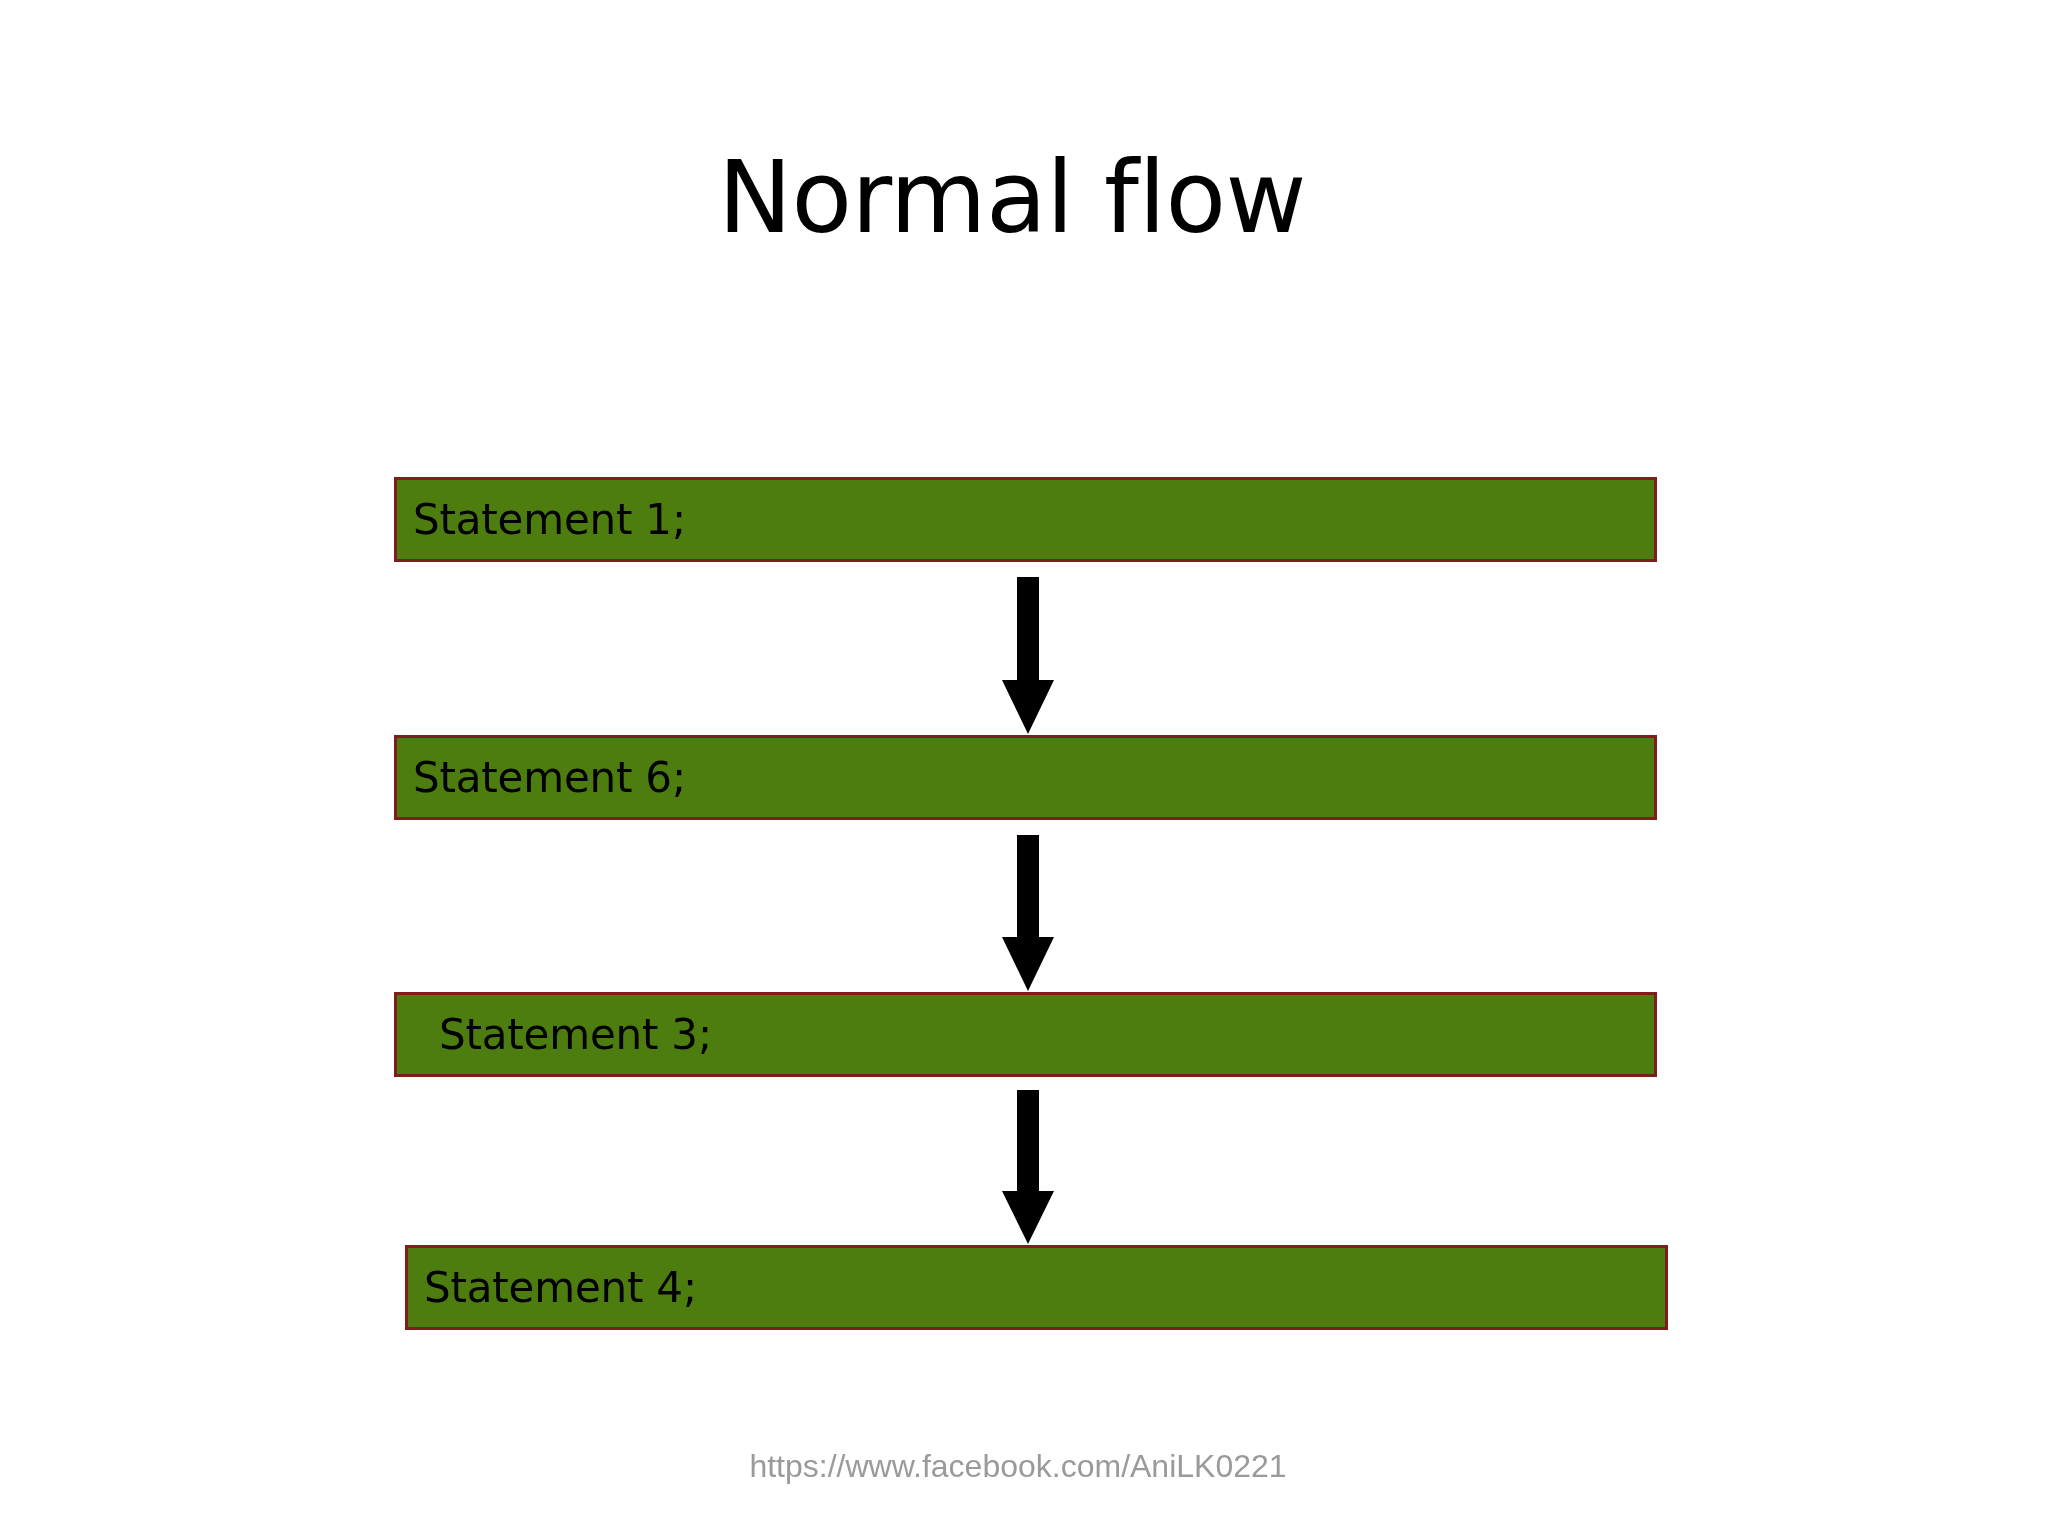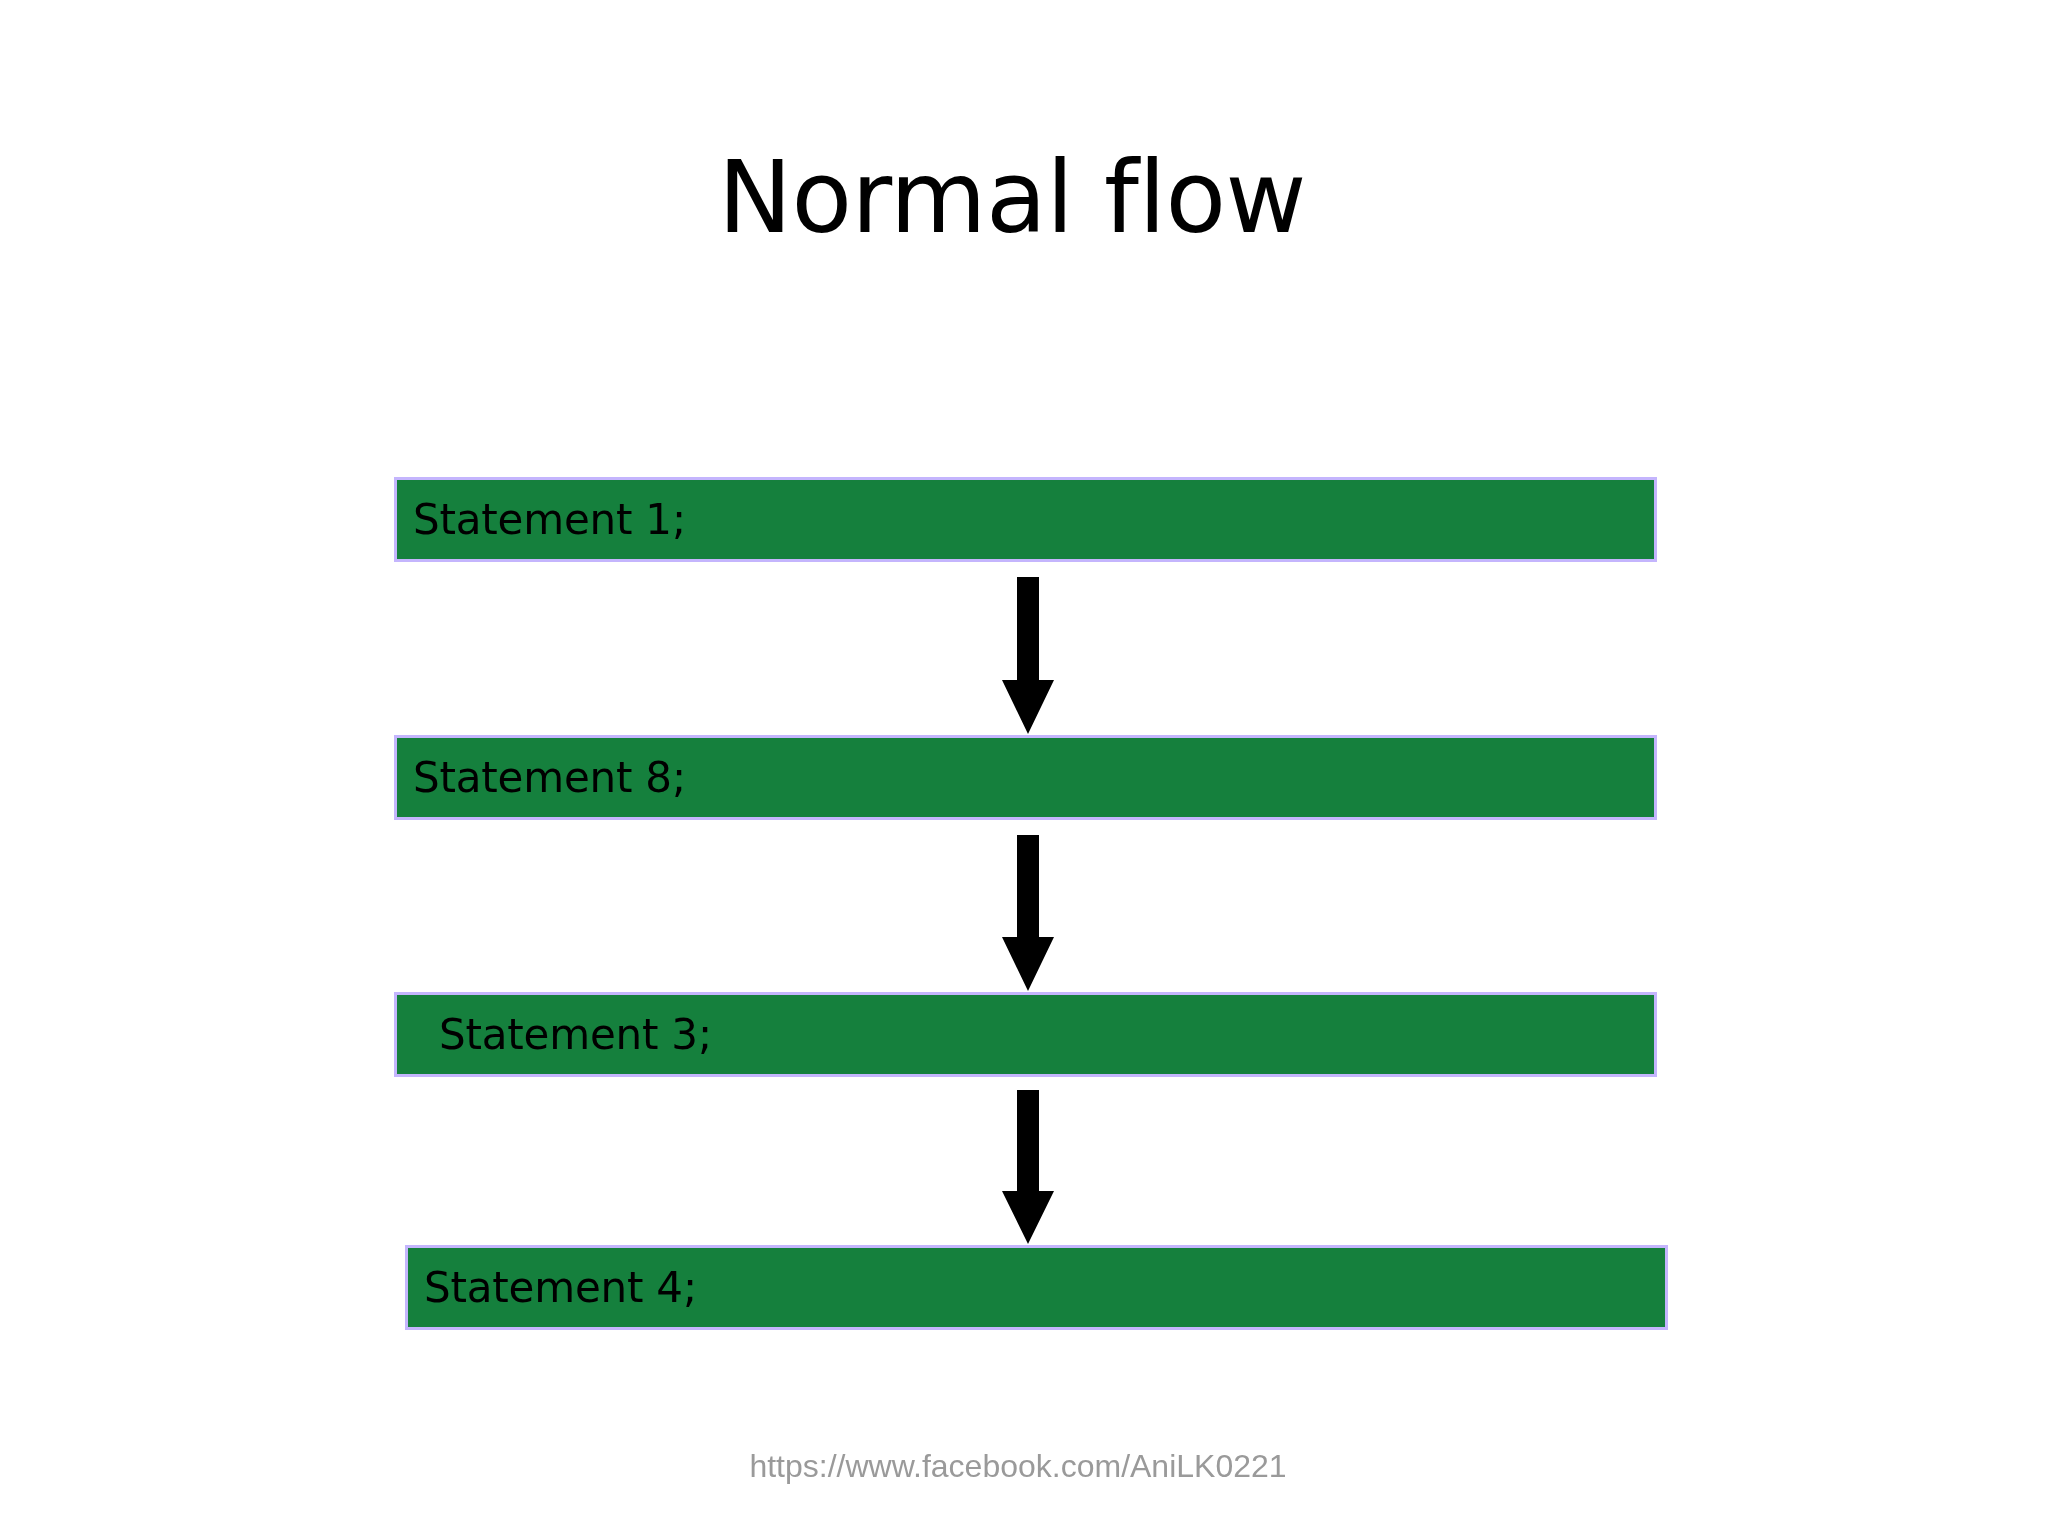--- a/index.html
+++ b/index.html
@@ -50,22 +50,22 @@
     width: 1263px;
     height: 853px;
   }
 
   .stmt-box {
     position: absolute;
     left: 0;
     width: 1263px;
     height: 85px;
     box-sizing: border-box;
-    background: #15803d;
-    border: 3px solid #c4b5fd;
+    background: #4d7c0f;
+    border: 3px solid #7f1d1d;
     display: flex;
     align-items: center;
   }
   .stmt-box.b1 { top: 0px; }
   .stmt-box.b2 { top: 258px; }
   .stmt-box.b3 { top: 515px; padding-left: 26px; }
   .stmt-box.b4 { top: 768px; margin-left: 11px; }
 
   .stmt-label {
     font-family: "DejaVu Sans", sans-serif;
@@ -122,21 +122,21 @@
       <span class="stmt-label">Statement 1;</span>
     </div>
 
     <div class="arrow a1">
       <svg viewBox="0 0 54 158" preserveAspectRatio="none" aria-hidden="true">
         <path d="M 16 0 L 38 0 L 38 103 L 53 103 L 27 157 L 1 103 L 16 103 Z" fill="#000000"></path>
       </svg>
     </div>
 
     <div class="stmt-box b2">
-      <span class="stmt-label">Statement 8;</span>
+      <span class="stmt-label">Statement 6;</span>
     </div>
 
     <div class="arrow a2">
       <svg viewBox="0 0 54 157" preserveAspectRatio="none" aria-hidden="true">
         <path d="M 16 0 L 38 0 L 38 102 L 53 102 L 27 156 L 1 102 L 16 102 Z" fill="#000000"></path>
       </svg>
     </div>
 
     <div class="stmt-box b3">
       <span class="stmt-label">Statement 3;</span>

